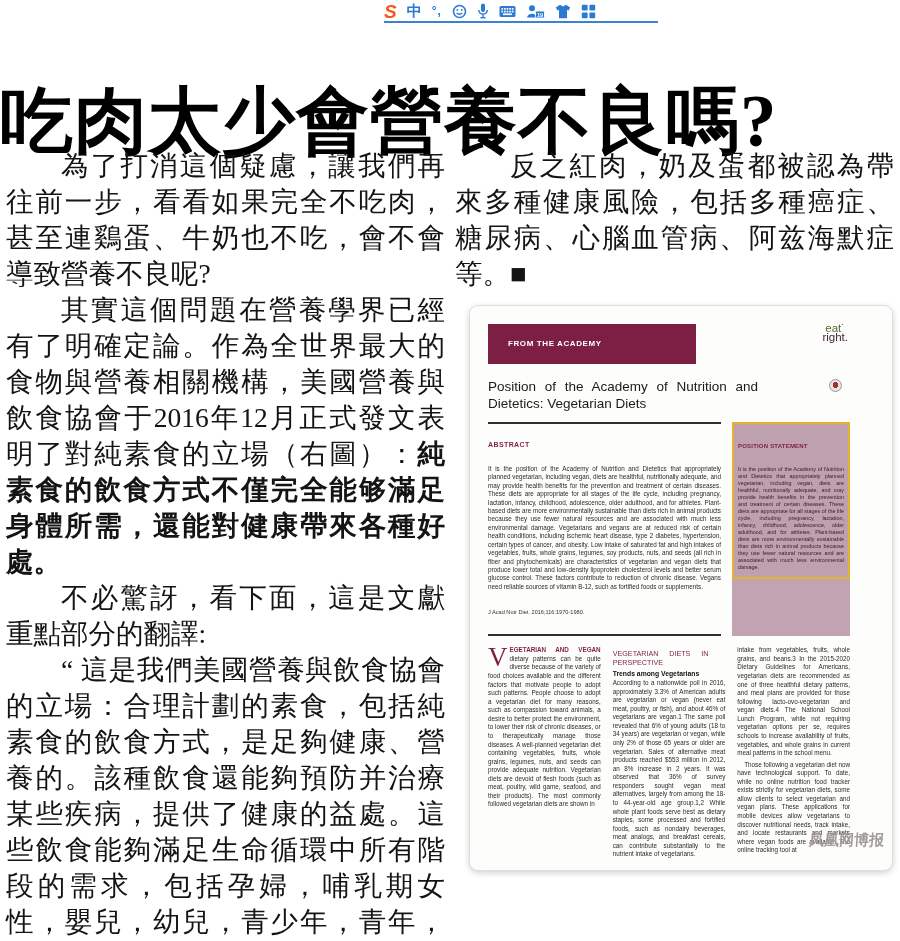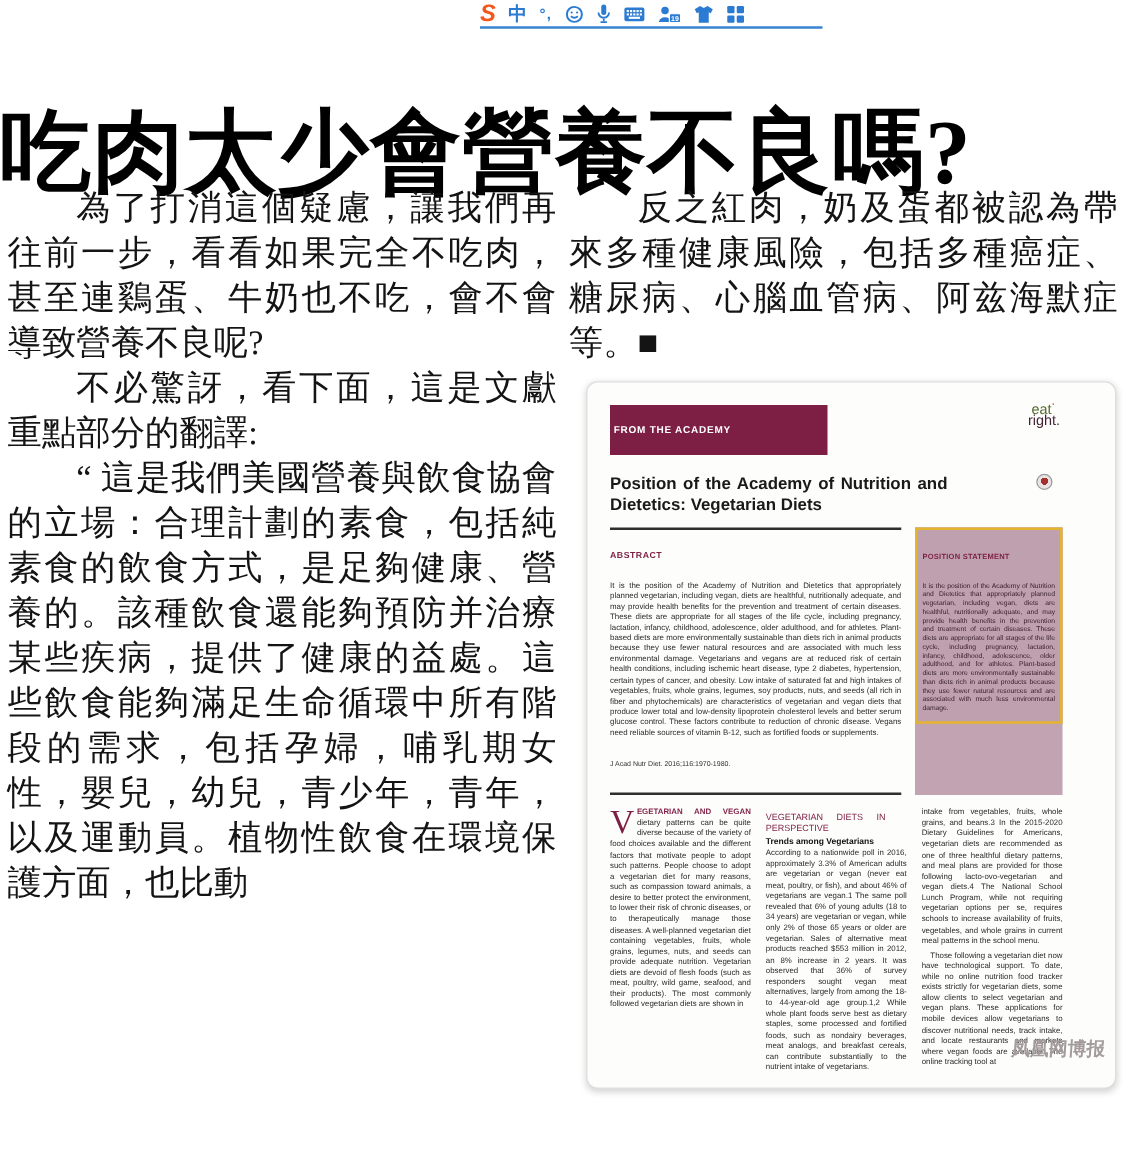--- a/index.html
+++ b/index.html
@@ -26,28 +26,28 @@
   .bold-seg{font-weight:bold;}
   
   .paper-card{position:relative;margin-top:13px;margin-left:14px;width:424px;height:566px;
     background:#fdfdfc;border:1px solid #e0dedd;border-radius:9px;
     box-shadow:0 2px 6px rgba(0,0,0,0.18);
     padding:18px 0 0 18px;box-sizing:border-box;
     font-family:"Liberation Sans","DejaVu Sans",sans-serif;color:#222;}
   .paper-content{width:362px;}
   .p-header{display:flex;justify-content:space-between;align-items:flex-start;}
   .kicker-bar{background:#7d1f44;color:#fff;font-size:8px;font-weight:bold;letter-spacing:.6px;
-    padding:2px 3px;width:168px;}
+    padding:2px 20px;width:168px;}
   .kicker-sub{color:#7d1f44;font-size:8px;font-weight:bold;margin-top:2px;}
   .eatright{text-align:center;line-height:9px;font-weight:400;font-size:11.5px;margin-right:2px;}
   .er-eat{color:#53682c;}
   .er-right{color:#401f33;}
   .er-dot{color:#b33030;}
   .p-title-row{display:flex;align-items:flex-start;margin-top:15px;}
-  .p-title{font-size:13.5px;font-weight:bold;line-height:1.25;color:#1a1a1a;width:270px;}
+  .p-title{font-size:13.5px;font-weight:normal;line-height:1.25;color:#1a1a1a;width:270px;}
   .cpe-icon{width:11px;height:11px;border-radius:50%;border:1.5px solid #9a9a9a;margin-left:auto;margin-right:8px;
     background:radial-gradient(circle at 50% 45%, #a43030 0 35%, #e9e3e3 36% 100%);}
   .abs-row{display:flex;margin-top:9px;}
   .abs-col{width:233px;}
   .rule{height:2px;background:#2e2e2e;}
   .abs-head{color:#7d1f44;font-size:7px;font-weight:bold;margin:3px 0 2px 0;letter-spacing:.4px;}
   .abs-text{font-size:6.3px;line-height:1.34;text-align:justify;color:#2a2a2a;}
   .abs-cite{font-size:5.6px;margin-top:3px;color:#333;}
   .abs-col .rule.bottom{margin-top:4px;}
   .pos-box{width:118px;margin-left:11px;background:#c2a3b1;}
@@ -132,20 +132,21 @@
   </span>
 </div>
 <div class="ime-underline"></div>
 
 <h1 class="main-title">吃肉太少會營養不良嗎?</h1>
 
 <div class="cols">
 
   <div class="col">
     <p class="ind">為了打消這個疑慮，讓我們再往前一步，看看如果完全不吃肉，甚至連鷄蛋、牛奶也不吃，會不會導致營養不良呢?</p>
+    <p class="ind"><span>其實這個問題在營養學界已經有了明確定論。作為全世界最大的食物與營養相關機構，美國營養與飲食協會于2016年12月正式發文表明了對純素食的立場（右圖）：</span><span class="bold-seg">純素食的飲食方式不僅完全能够滿足身體所需，還能對健康帶來各種好處。</span></p>
     <p class="ind">不必驚訝，看下面，這是文獻重點部分的翻譯:</p>
     <p class="ind">“ 這是我們美國營養與飲食協會的立場：合理計劃的素食，包括純素食的飲食方式，是足夠健康、營養的。該種飲食還能夠預防并治療某些疾病，提供了健康的益處。這些飲食能夠滿足生命循環中所有階段的需求，包括孕婦，哺乳期女性，嬰兒，幼兒，青少年，青年，以及運動員。植物性飲食在環境保護方面，也比動</p>
   </div>
 
   <div class="col">
     <p class="ind">反之紅肉，奶及蛋都被認為帶來多種健康風險，包括多種癌症、糖尿病、心腦血管病、阿兹海默症等。■</p>
 
     <div class="paper-card">
       <div class="paper-content">
         <div class="p-header">

